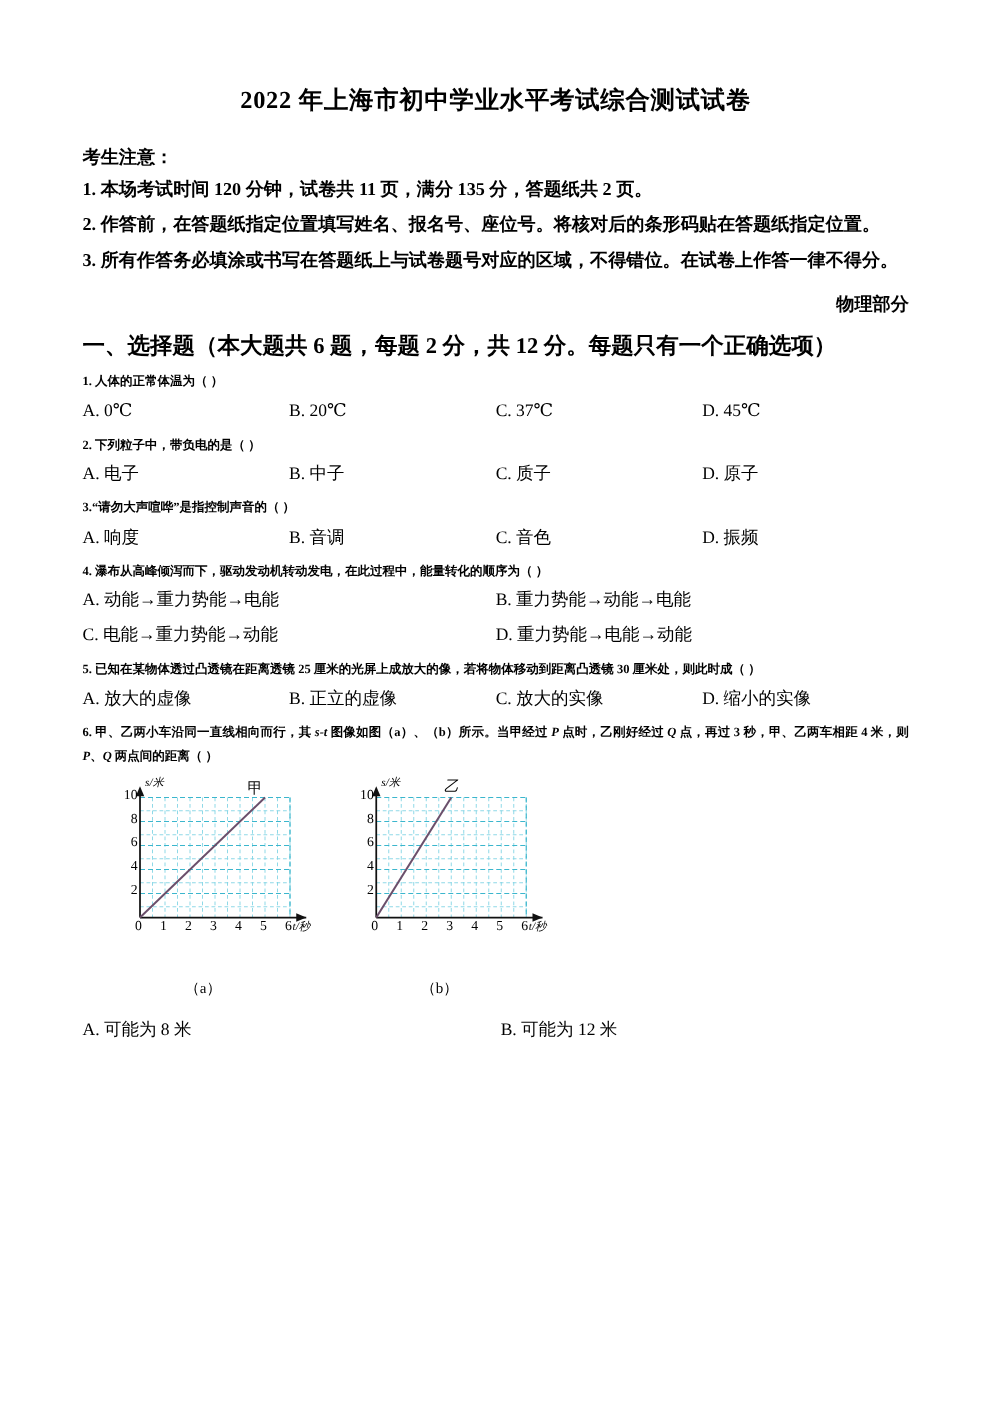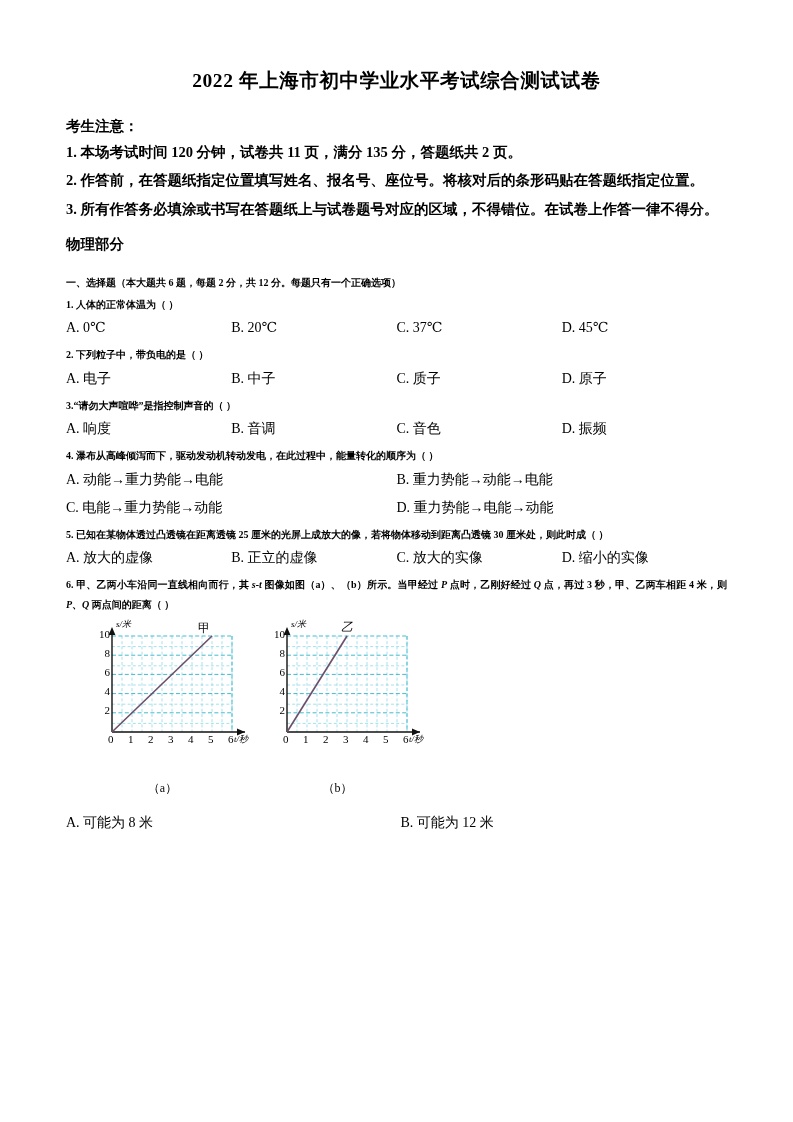--- a/index.html
+++ b/index.html
@@ -44,31 +44,31 @@
   .notice-item {
     font-size: 14.5px;
     font-weight: bold;
     line-height: 1.95;
     text-align: justify;
     text-justify: inter-ideograph;
   }
 
   
   .part-heading {
-    text-align: left;
+    text-align: right;
     font-size: 14.5px;
     font-weight: bold;
     margin-top: 8px;
     line-height: 1.8;
   }
   .section-heading {
-    font-size: 10px;
+    font-size: 18px;
     font-weight: bold;
     line-height: 1.9;
-    margin-top: 16px;
+    margin-top: 2px;
   }
 
   
   .question {
     font-size: 10px;
     line-height: 1.95;
     text-align: justify;
     text-justify: inter-ideograph;
     margin-top: 3px;
     font-weight: bold;
@@ -80,20 +80,21 @@
   }
   .opts.four > div { width: 25%; }
   .opts.two > div { width: 50%; }
   .opts.two.indentB > div:nth-child(2) { padding-left: 8px; }
   .opt { white-space: nowrap; }
   i.v { font-style: italic; }
 
   
   .figures {
     display: flex;
+    gap: 14px;
     margin-top: 8px;
     padding-left: 16px;
   }
   .fig {
     width: 175px;
     position: relative;
   }
   .fig svg { display: block; }
   .fig-cap {
     text-align: center;

